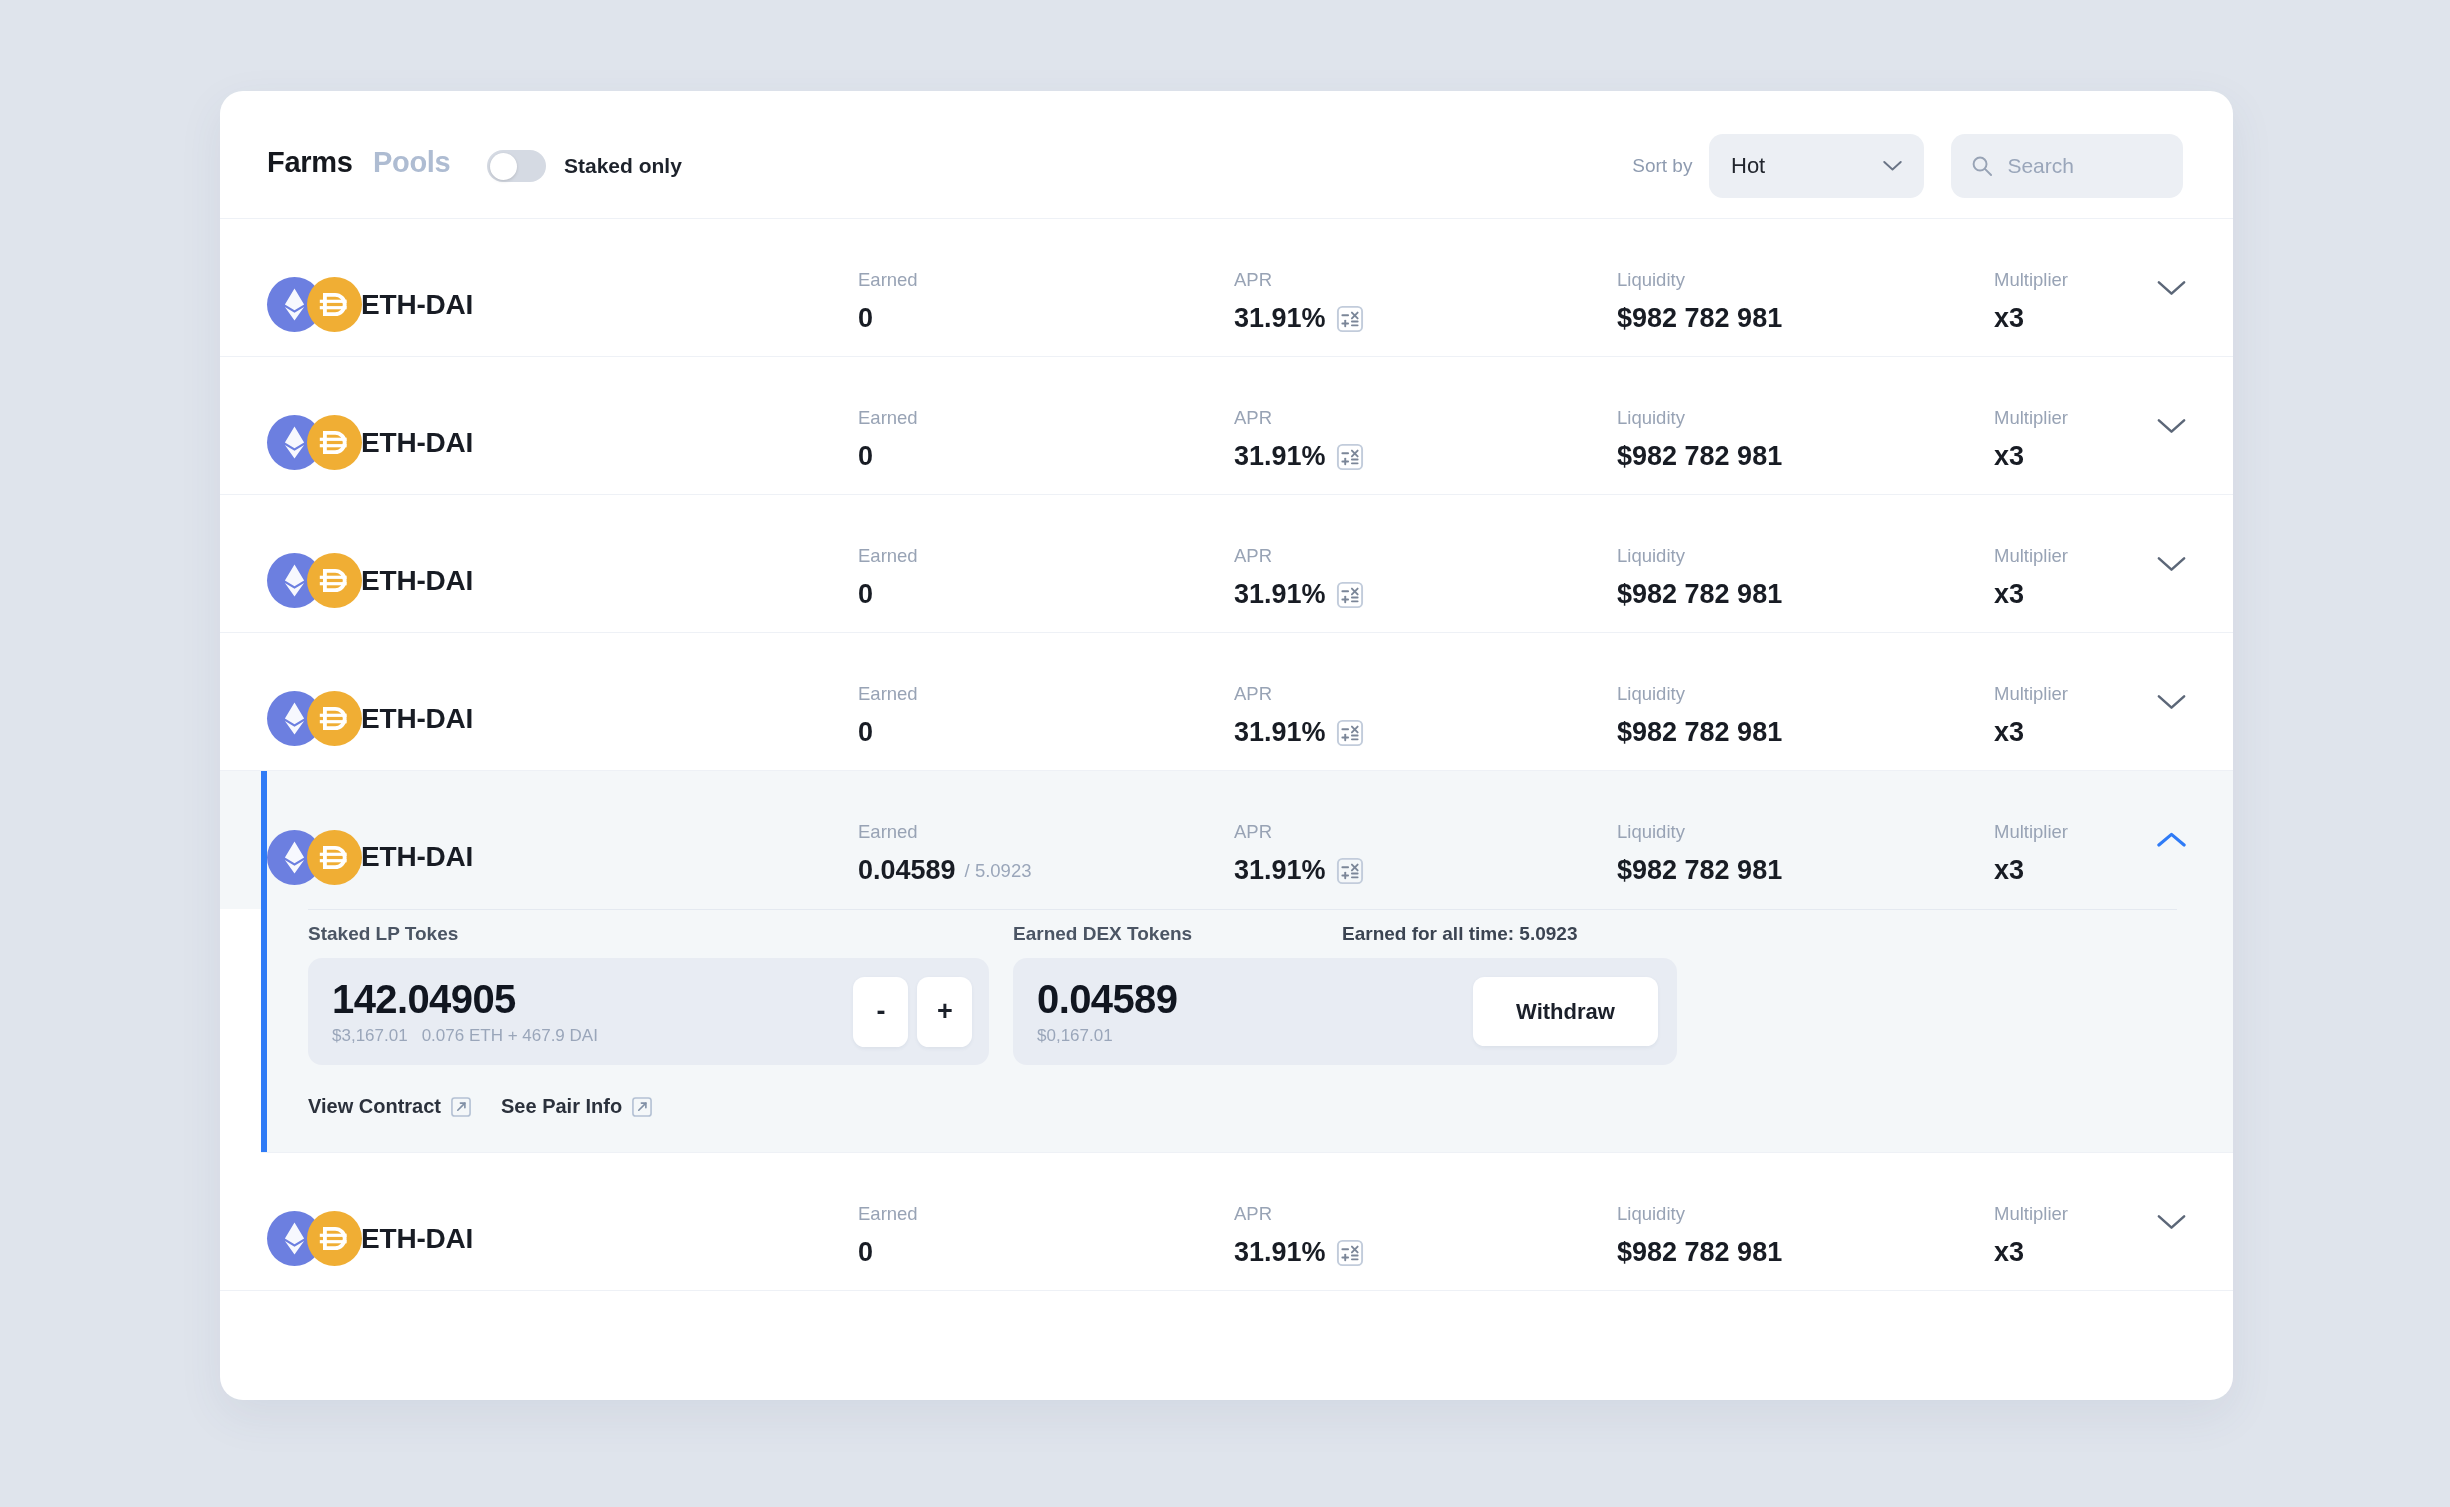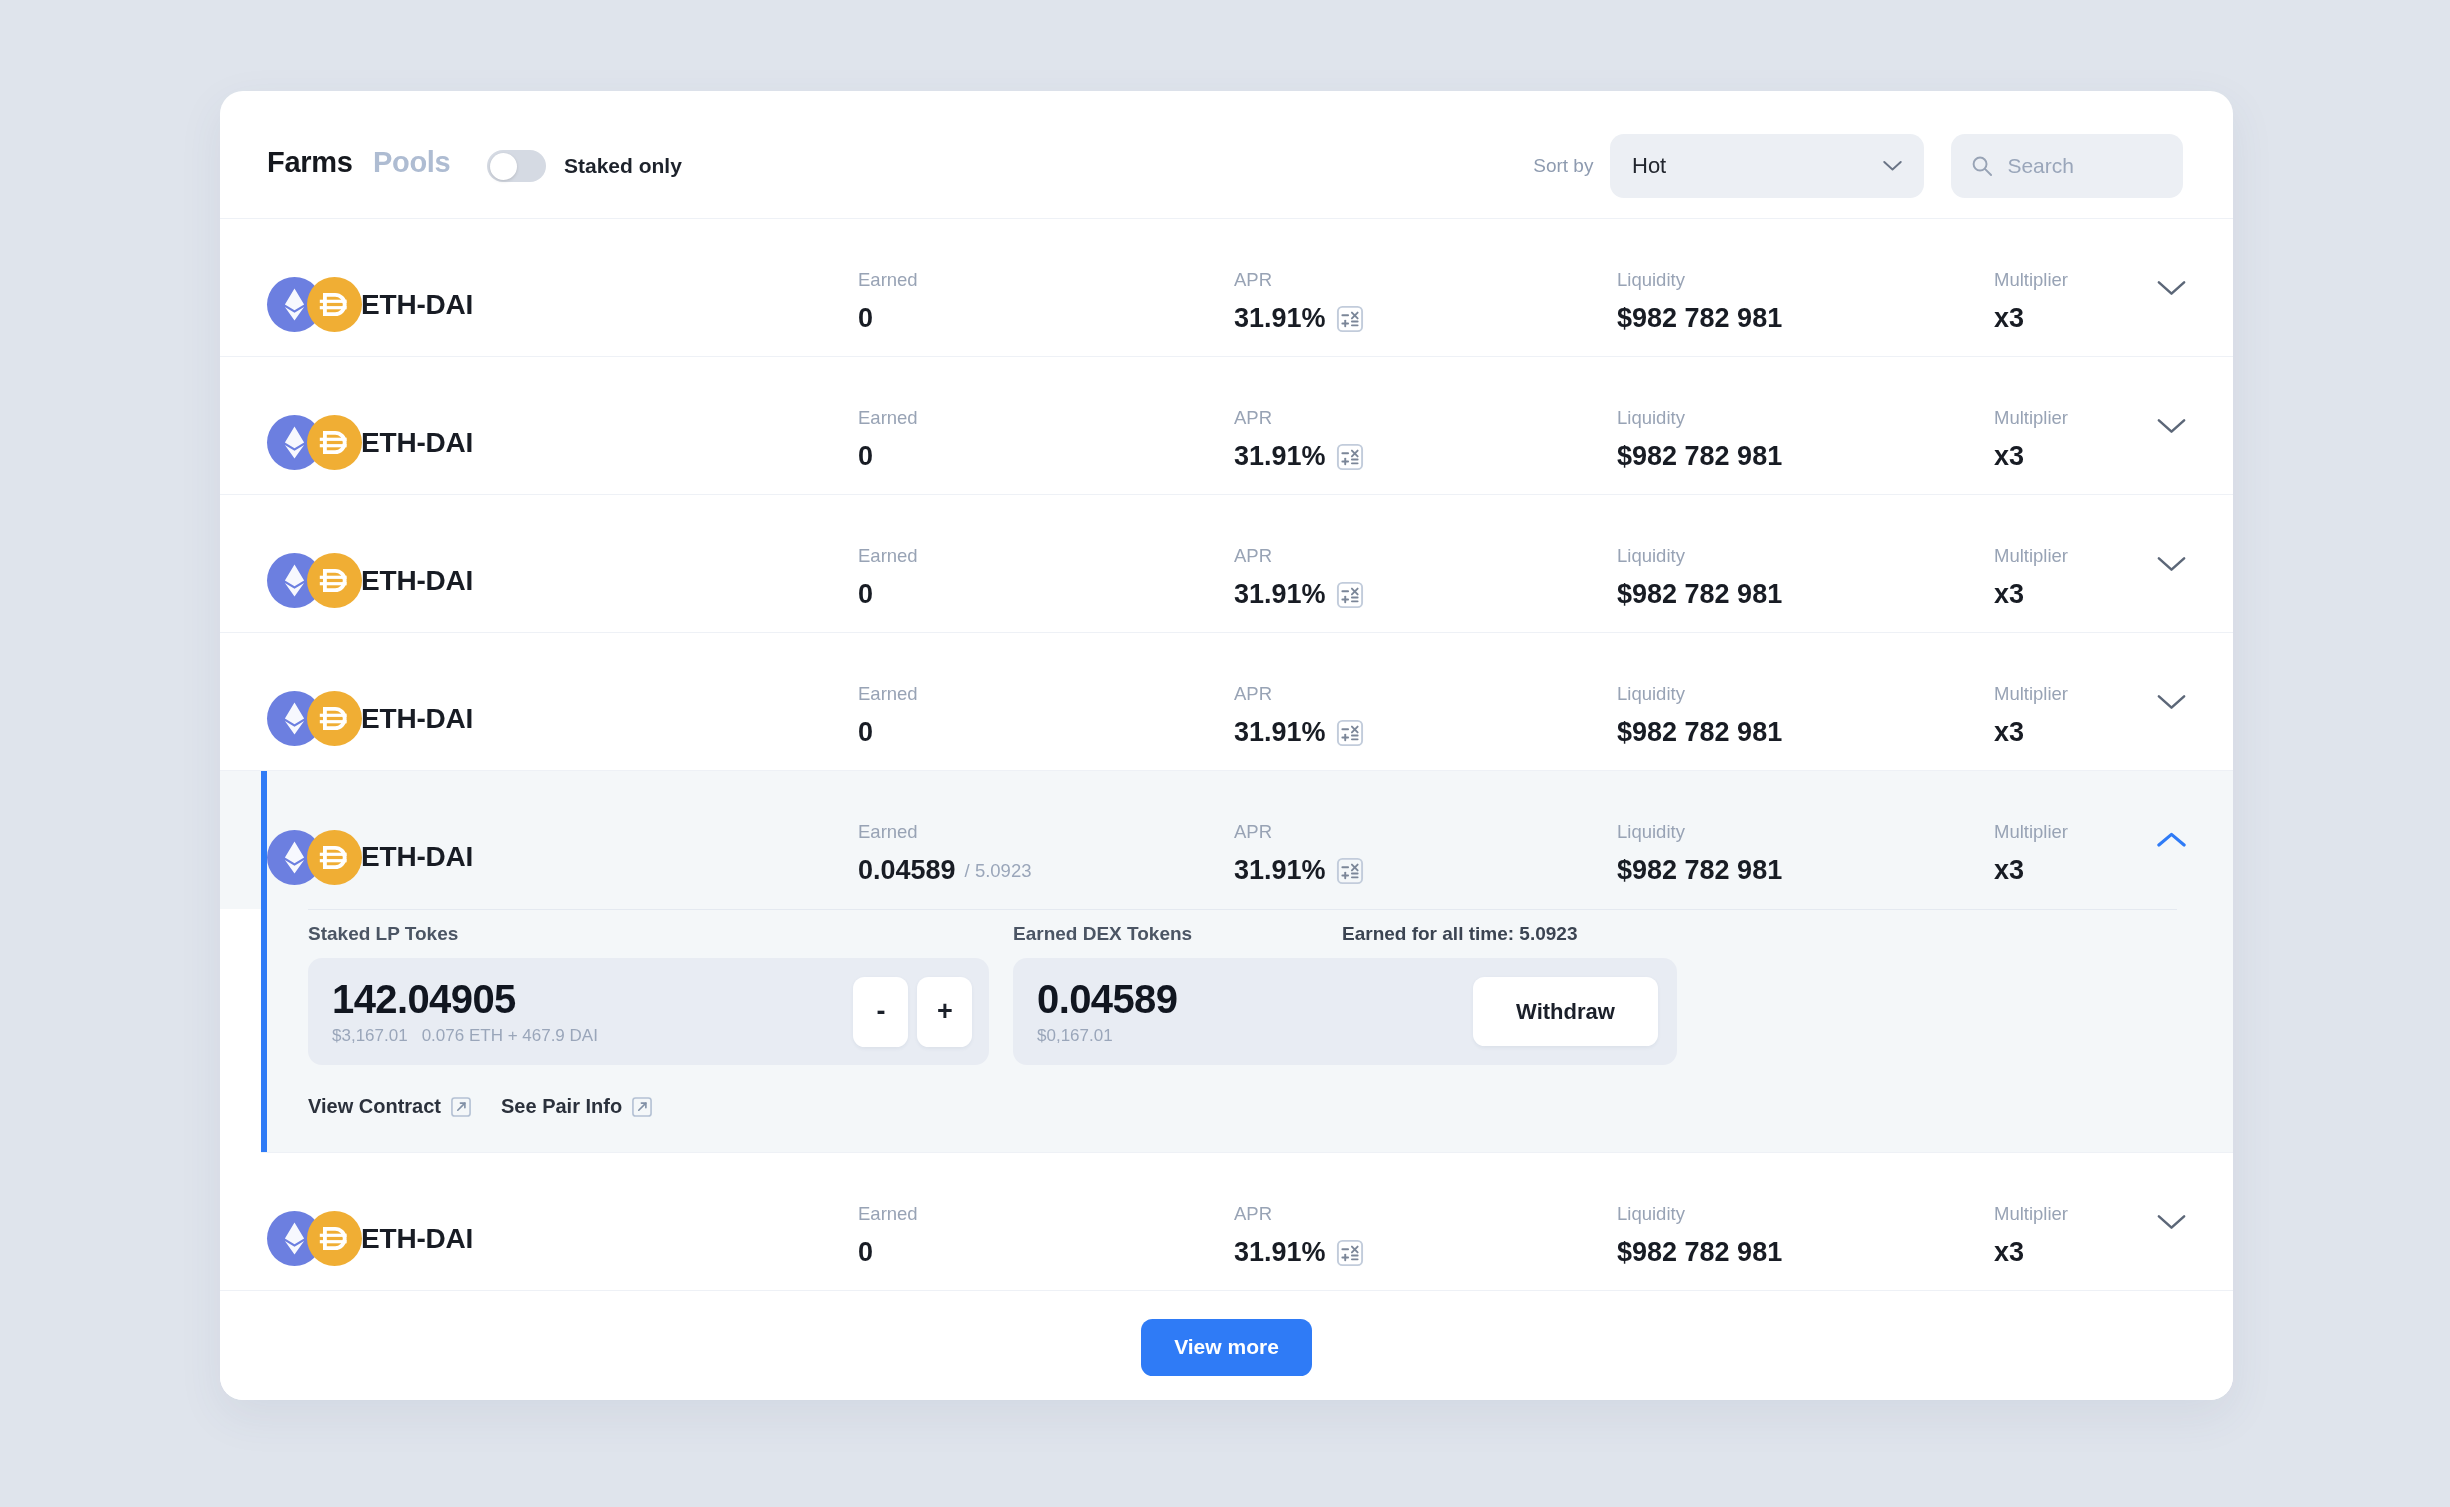--- a/index.html
+++ b/index.html
@@ -68,21 +68,21 @@
 
   .header-right {
     position: absolute; right: 50px; top: 43px;
     display: flex; align-items: center; gap: 0;
   }
   .sortby-label {
     font-size: 19px; color: #8e9bb0;
     margin-right: 16.6px;
   }
   .select {
-    width: 314px; height: 64px;
+    width: 215px; height: 64px;
     background: #eceff4;
     border-radius: 14px;
     display: flex; align-items: center;
     padding: 0 22px;
     cursor: pointer;
     margin-right: 27px;
   }
   .select .sel-value {
     font-size: 22px; color: #22262e; flex: 1;
   }
@@ -657,19 +657,16 @@
         <span class="col-label">Multiplier</span>
         <span class="col-value">x3</span>
       </div>
       <div class="col c-chev">
         <svg class="chev-icon" viewBox="0 0 46 28">
           <path d="M3 5 L23 23 L43 5" fill="none" stroke="#5c6778" stroke-width="4" stroke-linecap="round" stroke-linejoin="round"></path>
         </svg>
       </div>
     </div>
 
-    <div class="footer">
-      <button class="view-more">View more</button>
-    </div>
 
   </div>
 </div>
 
 
 </body></html>

